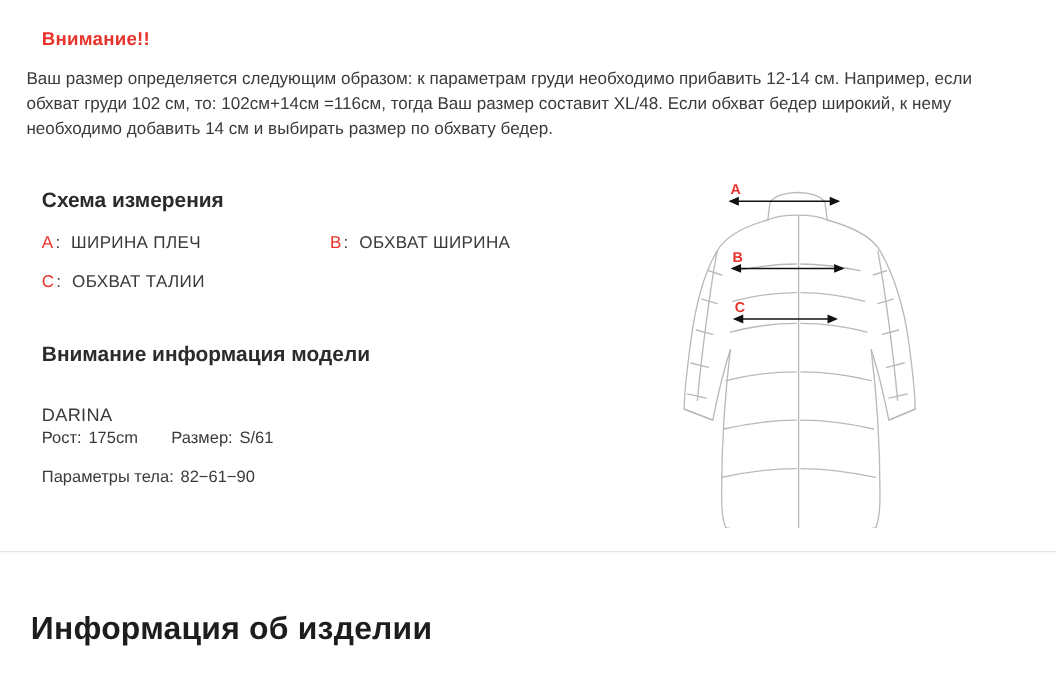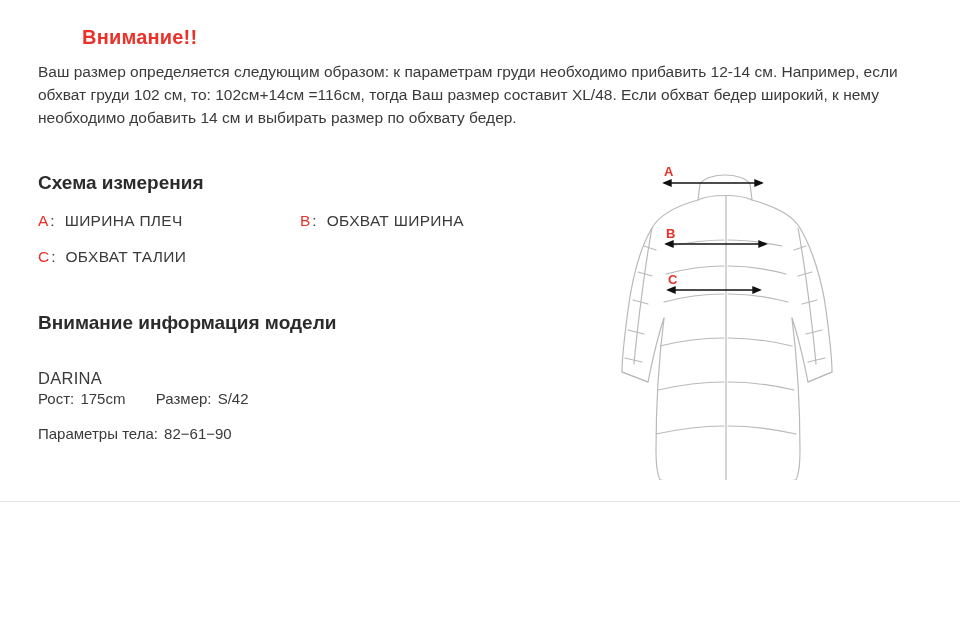--- a/index.html
+++ b/index.html
@@ -24,30 +24,29 @@
 
   .top-section {
     position: relative;
     padding: 0;
   }
 
   .warning-title {
     position: absolute;
     left: 38px;
     top: 26px;
-    font-size: 20px;
+    font-size: 17px;
     font-weight: bold;
     color: #e8322a;
     letter-spacing: 0.2px;
-    margin-left: 44px;
   }
 
   .intro-text {
     position: absolute;
-    left: 38px;
+    left: 24px;
     top: 60px;
     width: 890px;
     font-size: 15.5px;
     line-height: 23px;
     color: #3a3a3a;
   }
 
   .section-heading {
     font-size: 19px;
     font-weight: bold;
@@ -182,21 +181,21 @@
 
     <div class="section-heading model-heading">Внимание информация модели</div>
 
     <div class="model-name">DARINA</div>
 
     <div class="model-line l1">
       <span class="ml-label">Рост:</span>
       <span class="ml-value">175cm</span>
       <span class="ml-gap"></span>
       <span class="ml-label">Размер:</span>
-      <span class="ml-value">S/42</span>
+      <span class="ml-value">S/61</span>
     </div>
 
     <div class="model-line l2">
       <span class="ml-label">Параметры тела:</span>
       <span class="ml-value">82−61−90</span>
     </div>
 
     <div class="figure">
       <svg width="330" height="330" viewBox="0 0 330 330" xmlns="http://www.w3.org/2000/svg">
         <g fill="none" stroke="#b9b9b9" stroke-width="1.2" stroke-linejoin="round" stroke-linecap="round">
@@ -265,14 +264,15 @@
           <text x="106" y="88">B</text>
           <text x="108" y="134">C</text>
         </g>
       </svg>
     </div>
 
   </div>
 
   <div class="divider"></div>
 
+  <div class="product-info-heading">Информация об изделии</div>
 
 </div>
 
 </body></html>

